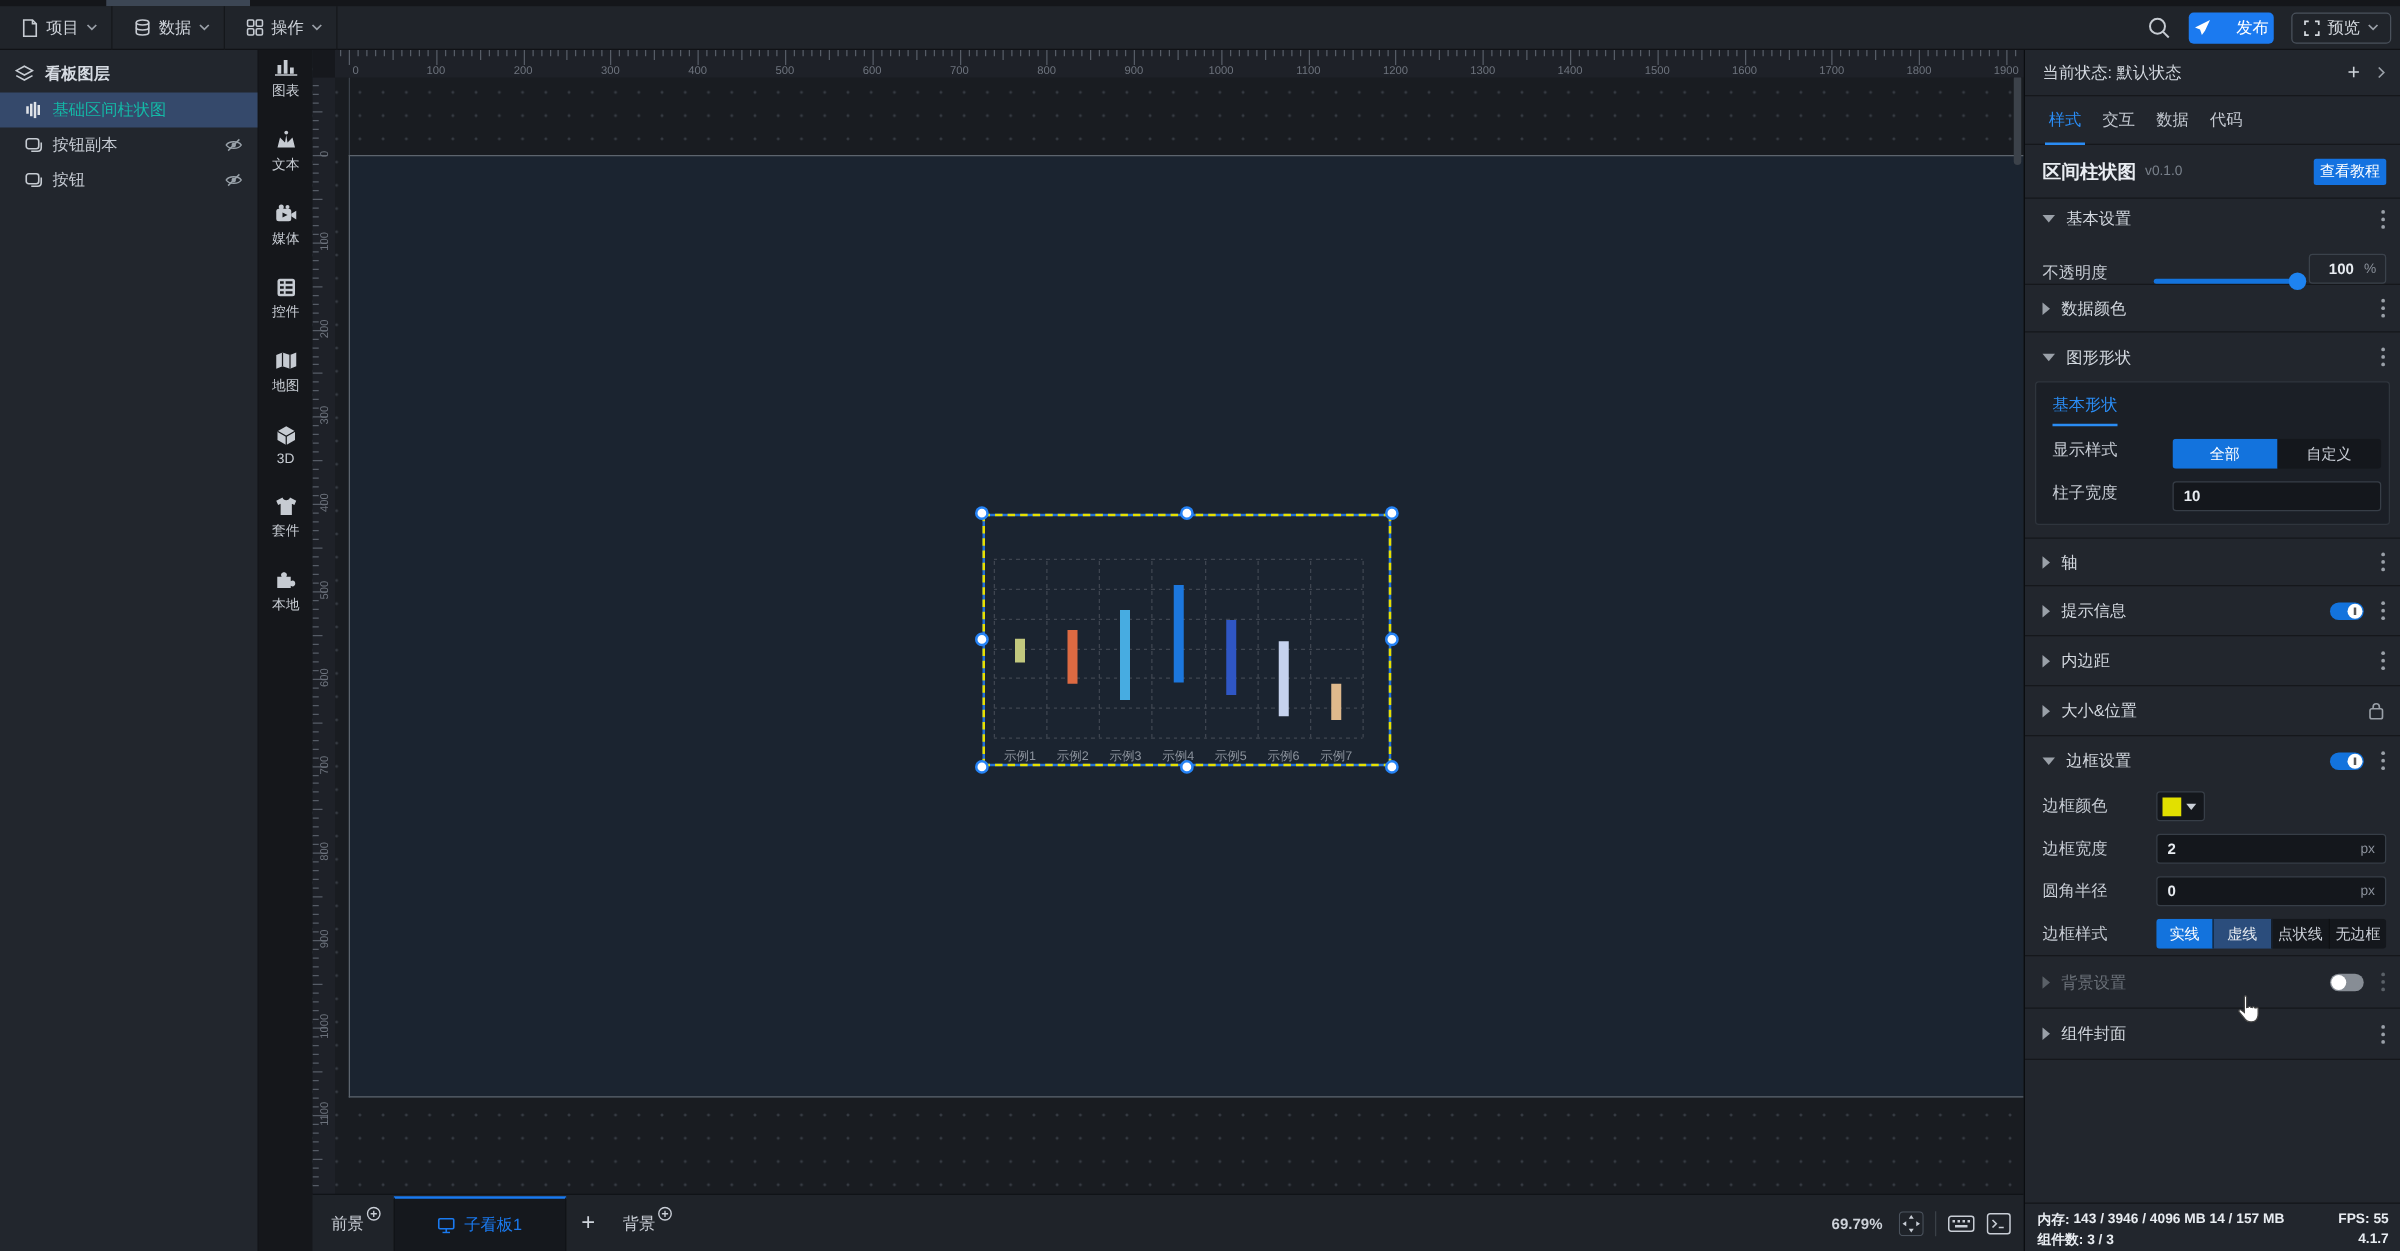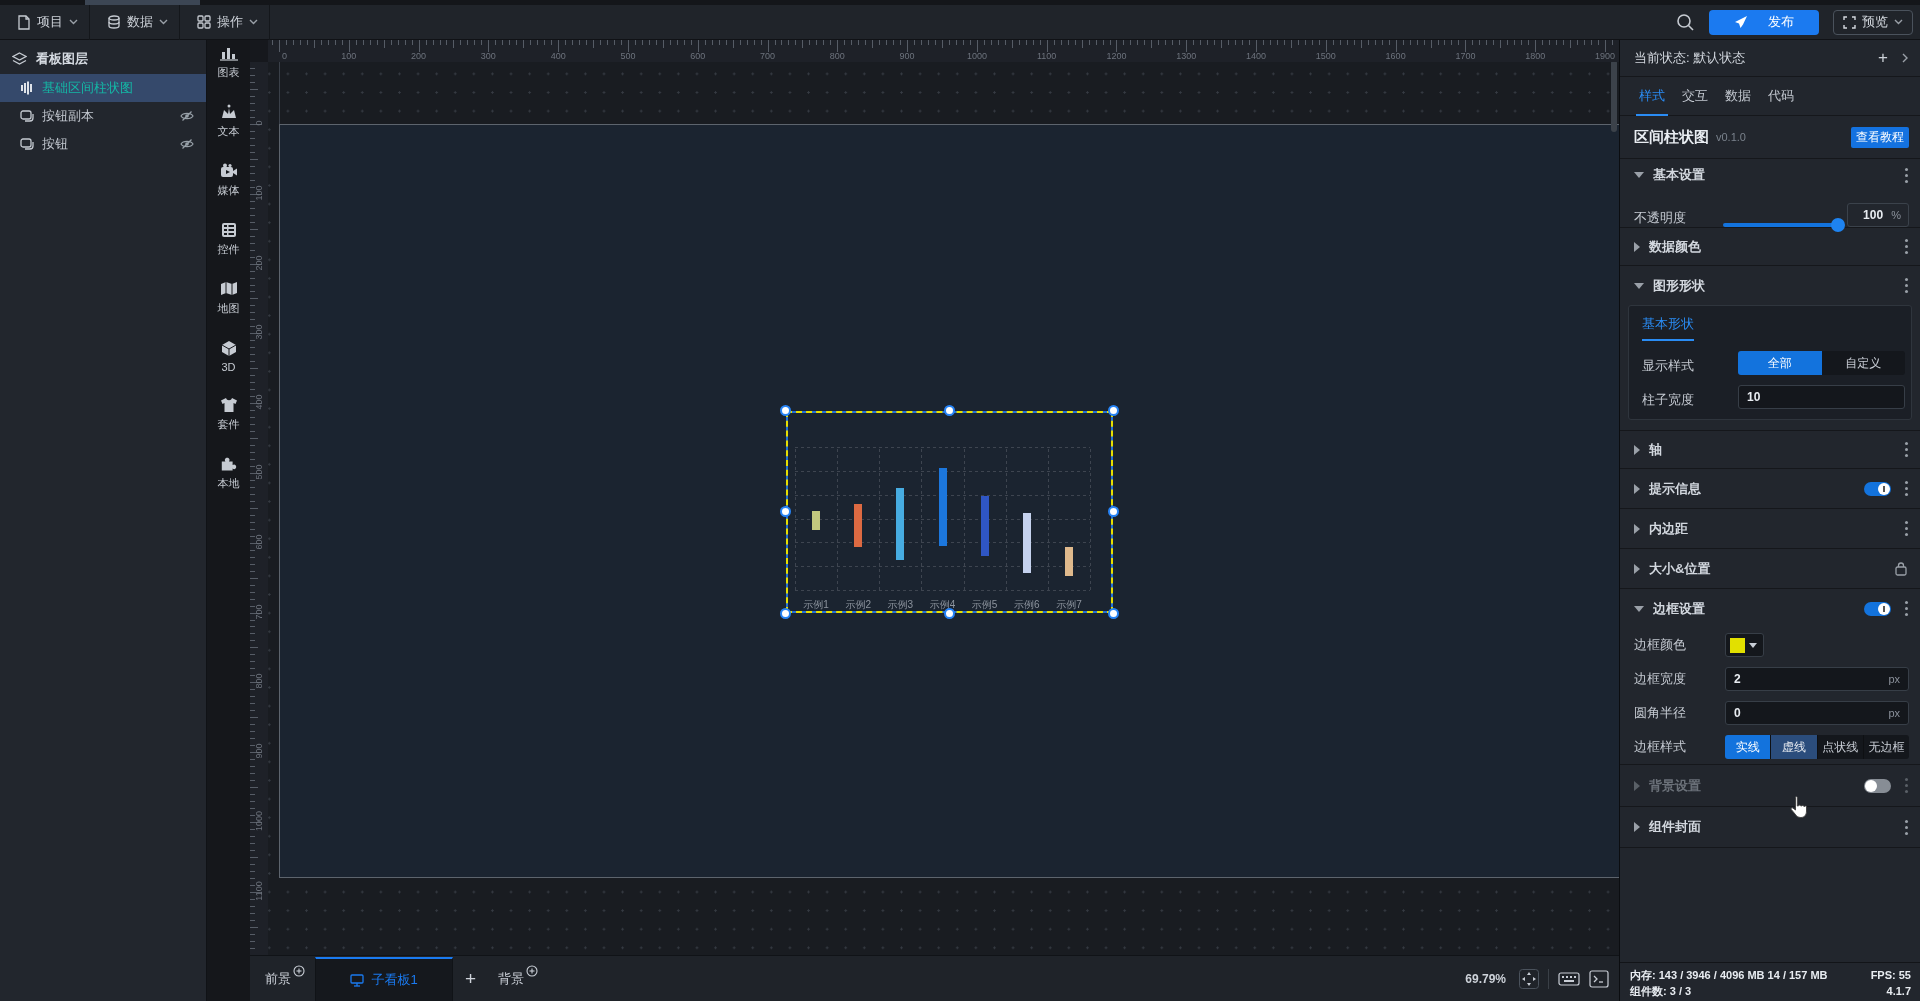--- a/index.html
+++ b/index.html
@@ -7,21 +7,21 @@
 .abs{position:absolute}
 #app{position:relative;width:1920px;height:1001px}
 
 .topstrip{position:absolute;left:0;top:0;width:1920px;height:5px;background:#14161a}
 .topstrip-seg{position:absolute;left:85px;top:0;width:115px;height:5px;background:#3c4654}
 
 .topbar{position:absolute;left:0;top:5px;width:1920px;height:35px;background:#20242a;border-bottom:1px solid #101216;display:flex;align-items:center}
 .menu{height:35px;display:flex;align-items:center;gap:6px;padding:0 11px 0 17px;border-right:1px solid #14171b;font-size:13px;color:#cdd2d9}
 .menu svg{display:block}
 .topbar-right{margin-left:auto;display:flex;align-items:center;gap:14px;padding-right:7px}
-.btn-publish{display:flex;align-items:center;gap:20px;background:#1b7af0;color:#fff;font-size:13px;border:none;border-radius:4px;height:25px;padding:0 25px}
+.btn-publish{display:flex;align-items:center;gap:20px;background:#1b7af0;color:#fff;font-size:13px;border:none;border-radius:4px;height:25px;padding:0 4px}
 .btn-preview{display:flex;align-items:center;gap:6px;background:transparent;color:#d3d8de;font-size:13px;border:1px solid #4a525c;border-radius:4px;height:25px;padding:0 9px}
 
 .layers{position:absolute;left:0;top:40px;width:207px;height:961px;background:#22262d;border-right:1px solid #101216}
 .layers-head{display:flex;align-items:center;gap:9px;height:34px;padding:4px 12px 0;font-size:13px;font-weight:bold;color:#d6dbe2}
 .layer-item{display:flex;align-items:center;gap:8px;height:28px;padding:0 12px 0 20px;font-size:13px;color:#c3c8d0}
 .layer-item.selected{background:#35496b;color:#14b8a6}
 .layer-item .lbl{flex:1}
 
 .iconbar{position:absolute;left:207px;top:40px;width:43px;height:961px;background:#15171b;display:flex;flex-direction:column;align-items:center;padding-top:5px}
 .lib-item{display:flex;flex-direction:column;align-items:center;gap:4px;margin-bottom:24px;font-size:11px;color:#c6cbd2}
@@ -61,41 +61,41 @@
 .insp-state{height:37px;display:flex;align-items:center;padding:0 12px 0 14px;font-size:13px;color:#d2d7de;border-bottom:1px solid #15171b}
 .insp-state .sp{flex:1}
 .insp-plus{font-size:17px;color:#cdd2d9;margin-right:14px}
 .insp-tabs{height:39px;display:flex;align-items:center;gap:17px;padding-left:19px;font-size:13px;color:#c3c8d0;border-bottom:1px solid #15171b;position:relative}
 .insp-tab.active{color:#2a8cf4;position:relative}
 .insp-tab.active:after{content:"";position:absolute;left:-3px;right:-3px;bottom:-11px;height:2px;background:#2a8cf4}
 .insp-title{height:42px;display:flex;align-items:center;padding:0 11px 0 14px}
 .comp-title{font-size:15px;font-weight:bold;color:#e9edf2}
 .comp-ver{font-size:11px;color:#7a828c;margin-left:7px;flex:1}
 .btn-tut{background:#1472e0;color:#fff;font-size:12px;border:none;border-radius:2px;height:21px;padding:0 5px}
-.sec{display:flex;align-items:center;padding:0 12px 0 14px;font-size:13px;font-weight:bold;color:#d3d8df;border-top:1px solid #15171b}
+.sec{display:flex;align-items:center;padding:0 12px 0 14px;font-size:13px;font-weight:normal;color:#d3d8df;border-top:1px solid #15171b}
 .sec .caret{margin-right:9px}
 .sec .sp{flex:1}
 .caret-d{width:0;height:0;border-left:5px solid transparent;border-right:5px solid transparent;border-top:6px solid #9aa0a8}
 .caret-r{width:0;height:0;border-top:5px solid transparent;border-bottom:5px solid transparent;border-left:6px solid #9aa0a8}
 .dots3{width:3px;height:3px;border-radius:50%;background:#9aa0a8;box-shadow:0 -6px 0 #9aa0a8,0 6px 0 #9aa0a8;margin-left:14px}
 .toggle{width:27px;height:14px;border-radius:8px;background:#1373dd;position:relative}
 .toggle .knob{position:absolute;right:1px;top:1px;width:12px;height:12px;border-radius:50%;background:#fff}
 .toggle .knob:after{content:"";position:absolute;left:5px;top:3px;width:1.5px;height:6px;background:#555}
 .toggle.off{background:#878d95}
 .toggle.off .knob{left:1px;right:auto}
 .toggle.off .knob:after{display:none}
 .row-opacity{height:36px;display:flex;align-items:flex-end;padding:0 11px 0 14px;font-size:13px;color:#c6cbd3}
 .slider{position:relative;width:116px;height:4px;background:#1373dd;border-radius:2px;margin-left:auto}
 .slider .knob{position:absolute;right:-6px;top:-5px;width:14px;height:14px;border-radius:50%;background:#1e83f0}
 .valbox{width:62px;height:24px;border:1px solid #3b424b;border-radius:3px;background:transparent;display:flex;align-items:center;padding:0 7px;margin-left:8px}
 .valbox .v{flex:1;font-size:12px;font-weight:bold;color:#e8ecf1;text-align:center}
 .valbox .u{font-size:11px;color:#8b919b}
 .subpanel{margin:0 8px 10px;background:#1b1f26;border:1px solid #2f353d;border-radius:3px;padding:0 6px 10px}
 .sub-tab{display:inline-block;margin:9px 0 0 7px;font-size:13px;color:#2a8cf4;padding-bottom:6px;border-bottom:2px solid #2a8cf4}
-.sub-row{display:flex;align-items:flex-end;margin-top:10px;padding-left:7px;font-size:13px;color:#c6cbd3}
+.sub-row{display:flex;align-items:flex-start;margin-top:10px;padding-left:7px;font-size:13px;color:#c6cbd3}
 .seg2{display:flex;width:167px;height:24px;margin-left:auto;border-radius:3px;overflow:hidden}
 .seg2 .opt{flex:1;display:flex;align-items:center;justify-content:center;font-size:12px;background:#14171c;color:#c9ced6}
 .seg2 .opt.active{background:#1373dd;color:#fff}
 .inp{width:167px;height:24px;margin-left:auto;background:#14171c;border:1px solid #373e47;border-radius:3px;font-size:12px;font-weight:bold;color:#e8ecf1;display:flex;align-items:center;padding:0 8px}
 .inp .v{flex:1}
 .brow{height:34px;display:flex;align-items:center;padding:0 11px 0 14px;font-size:13px;color:#c6cbd3}
 .inp184{width:184px;height:24px;background:#14171c;border:1px solid #373e47;border-radius:3px;font-size:12px;font-weight:bold;color:#e8ecf1;display:flex;align-items:center;padding:0 8px;margin-left:auto}
 .inp184 .v{flex:1}
 .inp184 .u{font-size:11px;color:#8b919b;font-weight:normal}
 .swatchwrap{margin-left:auto;width:184px}

